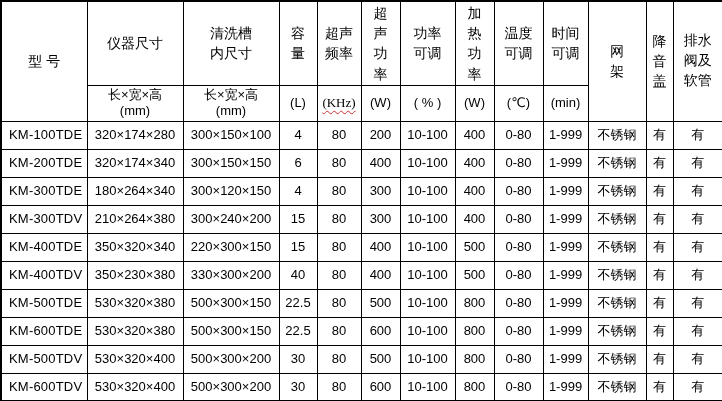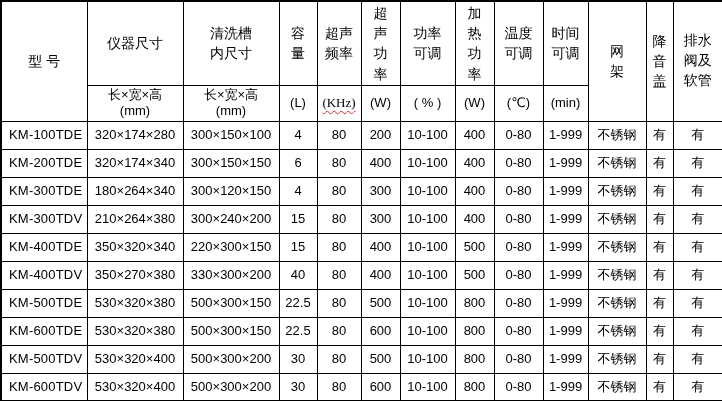--- a/index.html
+++ b/index.html
@@ -186,21 +186,21 @@
         <td>10-100</td>
         <td>500</td>
         <td>0-80</td>
         <td>1-999</td>
         <td>不锈钢</td>
         <td>有</td>
         <td>有</td>
       </tr>
       <tr>
         <td class="model">KM-400TDV</td>
-        <td>350×270×380</td>
+        <td>350×230×380</td>
         <td>330×300×200</td>
         <td>40</td>
         <td>80</td>
         <td>400</td>
         <td>10-100</td>
         <td>500</td>
         <td>0-80</td>
         <td>1-999</td>
         <td>不锈钢</td>
         <td>有</td>

